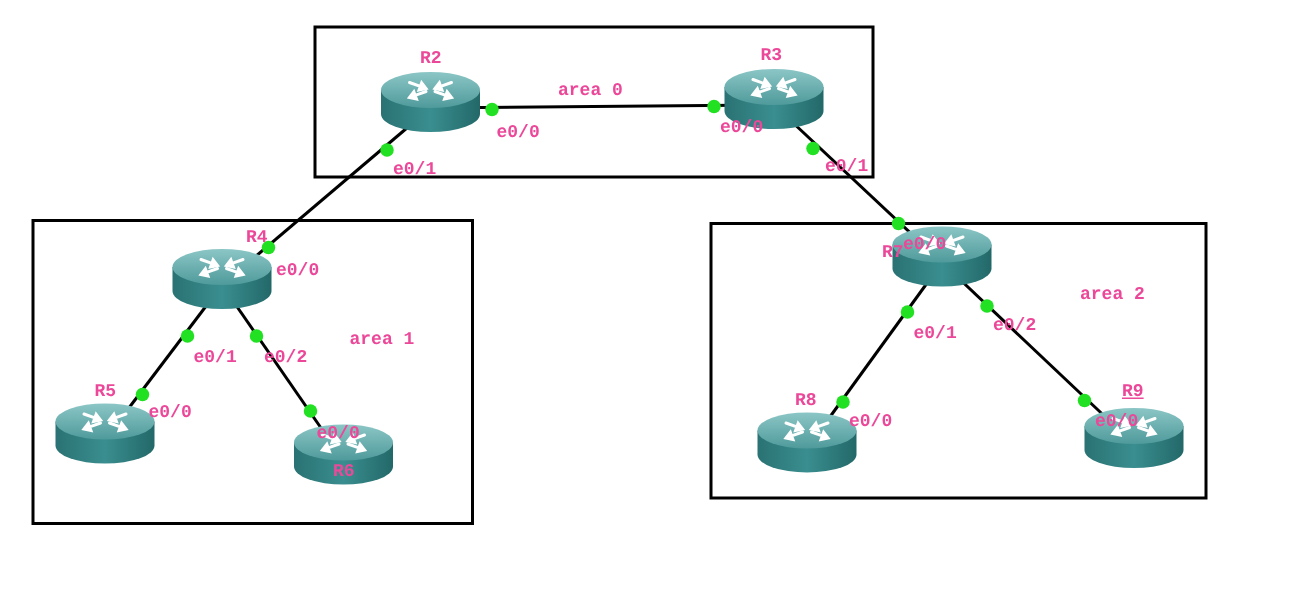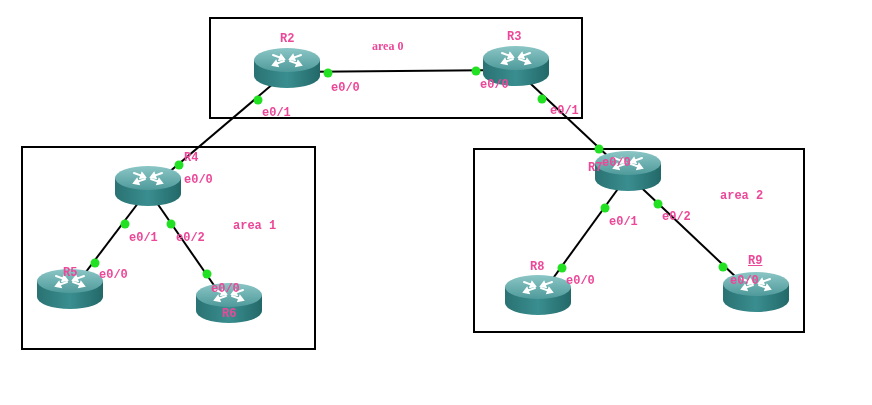--- a/index.html
+++ b/index.html
@@ -114,28 +114,28 @@
       <circle cx="95" cy="263" r="4.5" fill="#22e022"></circle>
       <circle cx="171" cy="224" r="4.5" fill="#22e022"></circle>
       <circle cx="207" cy="274" r="4.5" fill="#22e022"></circle>
       <circle cx="605" cy="208" r="4.5" fill="#22e022"></circle>
       <circle cx="562" cy="268" r="4.5" fill="#22e022"></circle>
       <circle cx="658" cy="204" r="4.5" fill="#22e022"></circle>
       <circle cx="723" cy="267" r="4.5" fill="#22e022"></circle>
     </g>
 </svg>
 
-<span class="lbl" style="left:372px;top:40px;font-family:Liberation Serif, serif;">area 0</span>
+<span class="lbl" style="left:372px;top:54px;">area 0</span>
 <span class="lbl" style="left:233px;top:220px;text-align:right;">area 1</span>
 <span class="lbl" style="left:720px;top:190px;">area 2</span>
 
 <span class="lbl rname" style="left:280px;top:33px;">R2</span>
 <span class="lbl rname" style="left:507px;top:31px;">R3</span>
-<span class="lbl rname" style="left:144px;top:152px;padding-left:40px;">R4</span>
-<span class="lbl rname" style="left:63px;top:255px;margin-top:12px;">R5</span>
+<span class="lbl rname" style="left:124px;top:152px;padding-left:40px;">R4</span>
+<span class="lbl rname" style="left:63px;top:255px;">R5</span>
 <span class="lbl rname" style="left:222px;top:268px;margin-top:40px;">R6</span>
 <span class="lbl rname" style="left:588px;top:138px;margin-top:24px;">R7</span>
 <span class="lbl rname" style="left:530px;top:261px;">R8</span>
 <span class="lbl rname" style="left:748px;top:255px;text-decoration:underline;">R9</span>
 
 <span class="lbl" style="left:331px;top:82px;">e0/0</span>
 <span class="lbl" style="left:480px;top:79px;">e0/0</span>
 <span class="lbl" style="left:262px;top:107px;">e0/1</span>
 <span class="lbl" style="left:184px;top:174px;">e0/0</span>
 <span class="lbl" style="left:550px;top:105px;">e0/1</span>

